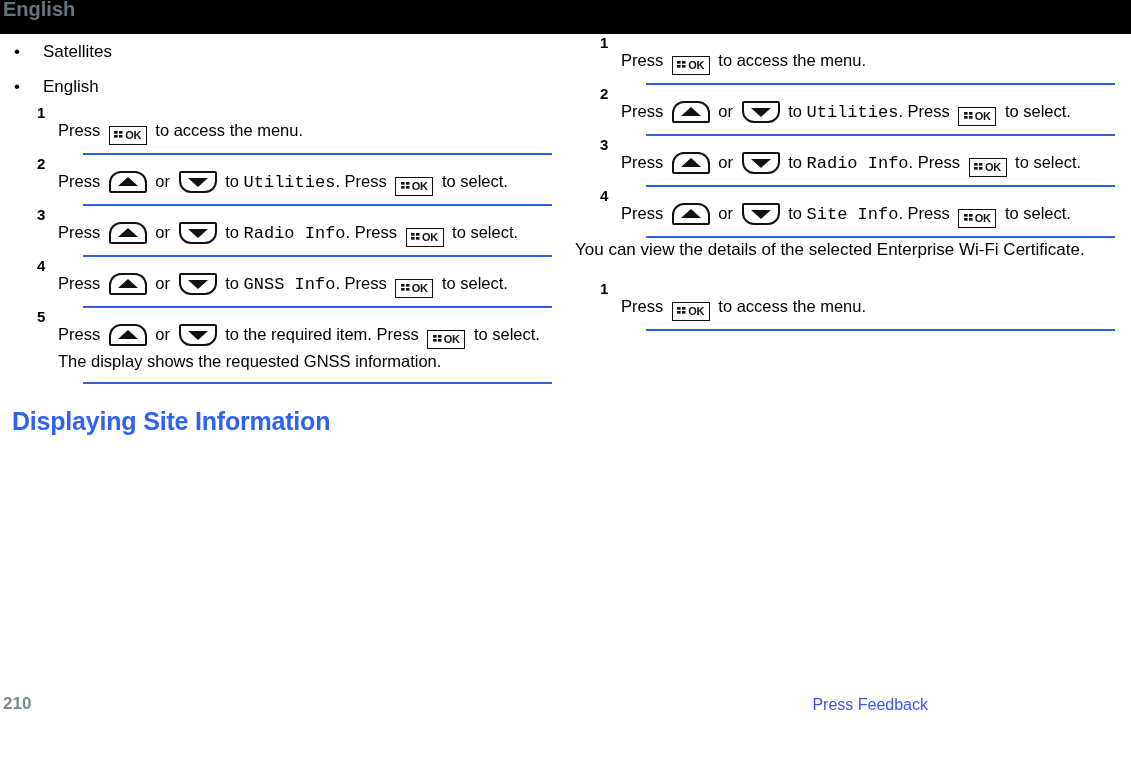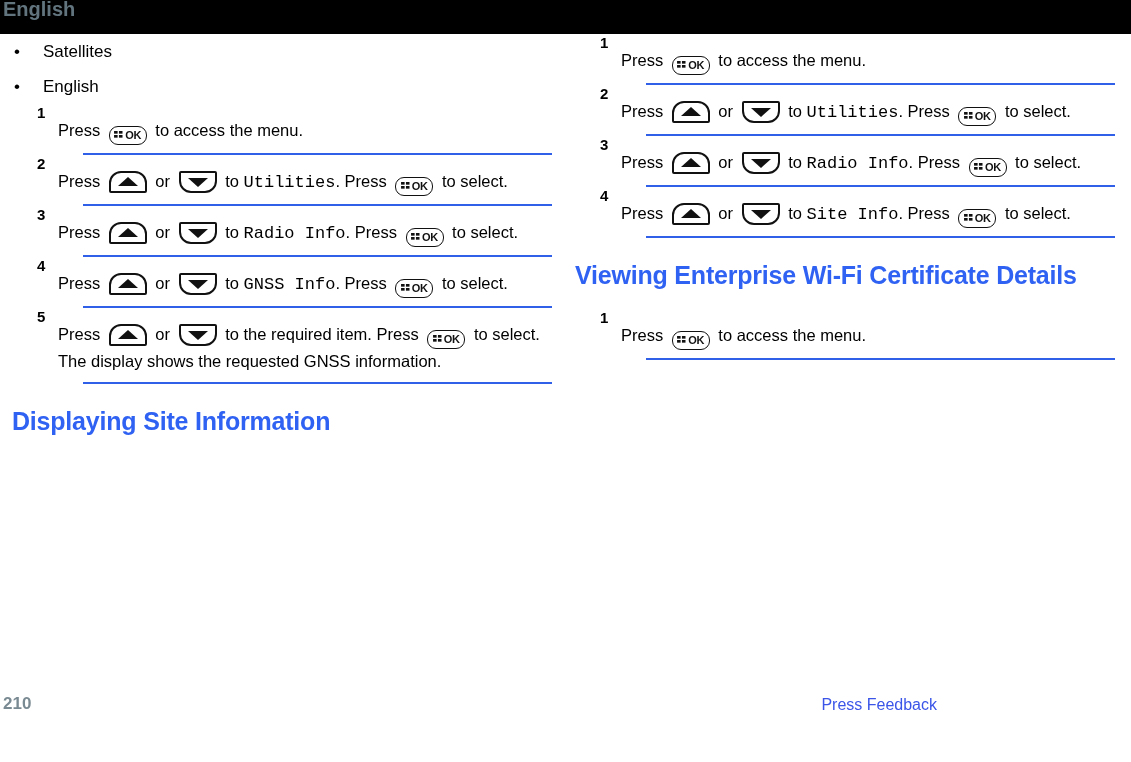--- a/index.html
+++ b/index.html
@@ -111,21 +111,21 @@
     display: inline-block;
     vertical-align: -5px;
     margin: 0 4px;
     position: relative;
   }
   
   .key-ok {
     width: 38px;
     height: 19px;
     border: 1.6px solid #111;
-    border-radius: 9px;
+    border-radius: 0;
     background: #fff;
     box-sizing: border-box;
     line-height: 15px;
     text-align: center;
     white-space: nowrap;
     vertical-align: -4px;
   }
   .key-ok .grid-glyph {
     display: inline-block;
     width: 9px;
@@ -184,21 +184,20 @@
     color: #000;
   }
 
   
   .footer {
     position: absolute;
     left: 0;
     top: 694px;
     width: 1039px;
     height: 24px;
-    padding-left: 9px;
   }
   .page-number {
     position: absolute;
     left: 3px;
     top: 0;
     font-size: 17px;
     font-weight: bold;
     color: #7a8a92;
   }
   .send-feedback {
@@ -346,21 +345,21 @@
                 <rect x="0" y="0" width="4" height="3" fill="#111"></rect>
                 <rect x="5.5" y="0" width="4" height="3" fill="#111"></rect>
                 <rect x="0" y="4.5" width="4" height="3" fill="#111"></rect>
                 <rect x="5.5" y="4.5" width="4" height="3" fill="#111"></rect>
               </svg><span class="ok-text">OK</span></span><span> to select.</span></div>
           <hr class="step-rule">
         </li>
       </ol>
 
 
-    <div class="section-heading">Viewing Enterprise Wi-Fi Certificate Details</div>
+    <p class="body-para">You can view the details of the selected Enterprise Wi-Fi Certificate.</p>
 
     <ol class="steps" id="right-steps2" style="margin-top:18px;">
         <li class="step">
           <span class="step-num">1</span>
           <div class="step-body"><span>Press </span><span class="key key-ok"><svg class="grid-glyph" viewBox="0 0 10 9">
                 <rect x="0" y="0" width="4" height="3" fill="#111"></rect>
                 <rect x="5.5" y="0" width="4" height="3" fill="#111"></rect>
                 <rect x="0" y="4.5" width="4" height="3" fill="#111"></rect>
                 <rect x="5.5" y="4.5" width="4" height="3" fill="#111"></rect>
               </svg><span class="ok-text">OK</span></span><span> to access the menu.</span></div>

